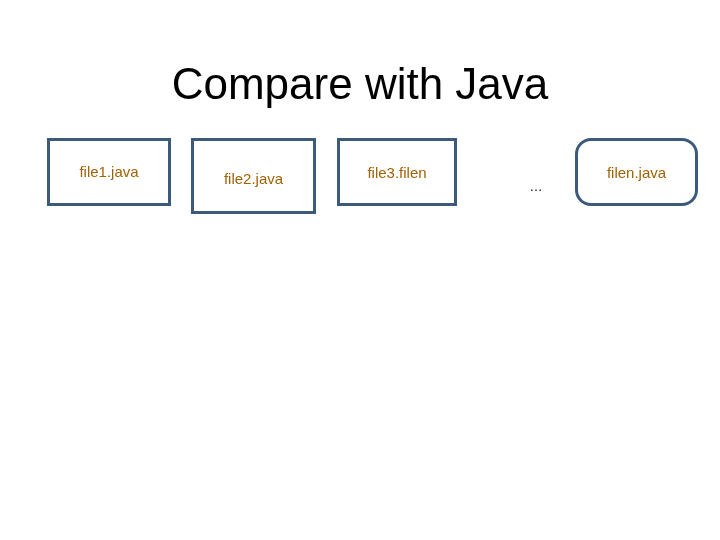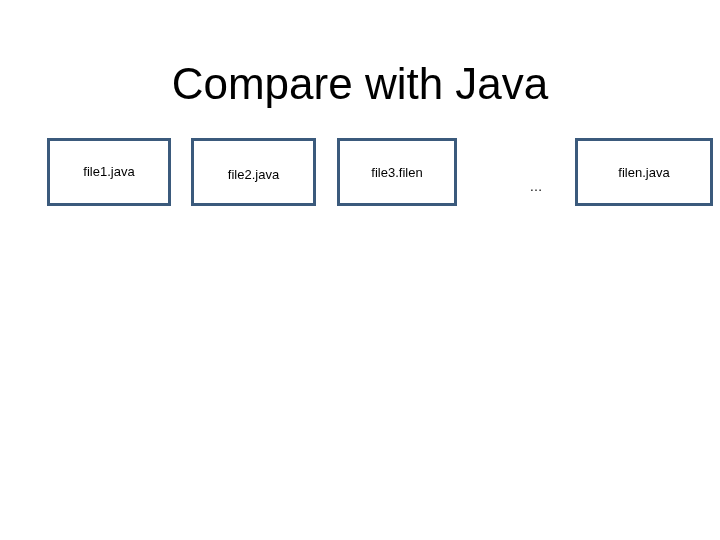--- a/index.html
+++ b/index.html
@@ -38,32 +38,32 @@
   .file-box {
     position: absolute;
     box-sizing: border-box;
     background: #FFFFFF;
     border: 3px solid #3B5A7C;
     display: flex;
     align-items: center;
     justify-content: center;
   }
   .file-label {
-    font-size: 13px;
+    font-size: 15px;
     line-height: 15px;
-    color: #000000;
+    color: #a16207;
     white-space: nowrap;
   }
   #box-1 { left: 47px;  top: 120px; width: 124px; height: 68px; }
   #box-1 .file-label { position: relative; top: -1px; }
-  #box-2 { left: 191px; top: 120px; width: 125px; height: 68px; justify-content: center; }
+  #box-2 { left: 191px; top: 120px; width: 125px; height: 76px; justify-content: center; }
   #box-2 .file-label { position: relative; top: 2px; }
   #box-3 { left: 337px; top: 120px; width: 120px; height: 68px; }
   #box-3 .file-label { position: relative; top: 0px; }
-  #box-4 { left: 575px; top: 120px; width: 138px; height: 68px; }
+  #box-4 { left: 575px; top: 120px; width: 123px; height: 68px; border-radius: 16px; }
   #box-4 .file-label { position: relative; top: 0px; }
 
   .ellipsis {
     position: absolute;
     left: 522px;
     top: 161px;
     width: 28px;
     text-align: center;
     font-size: 13px;
     line-height: 15px;

